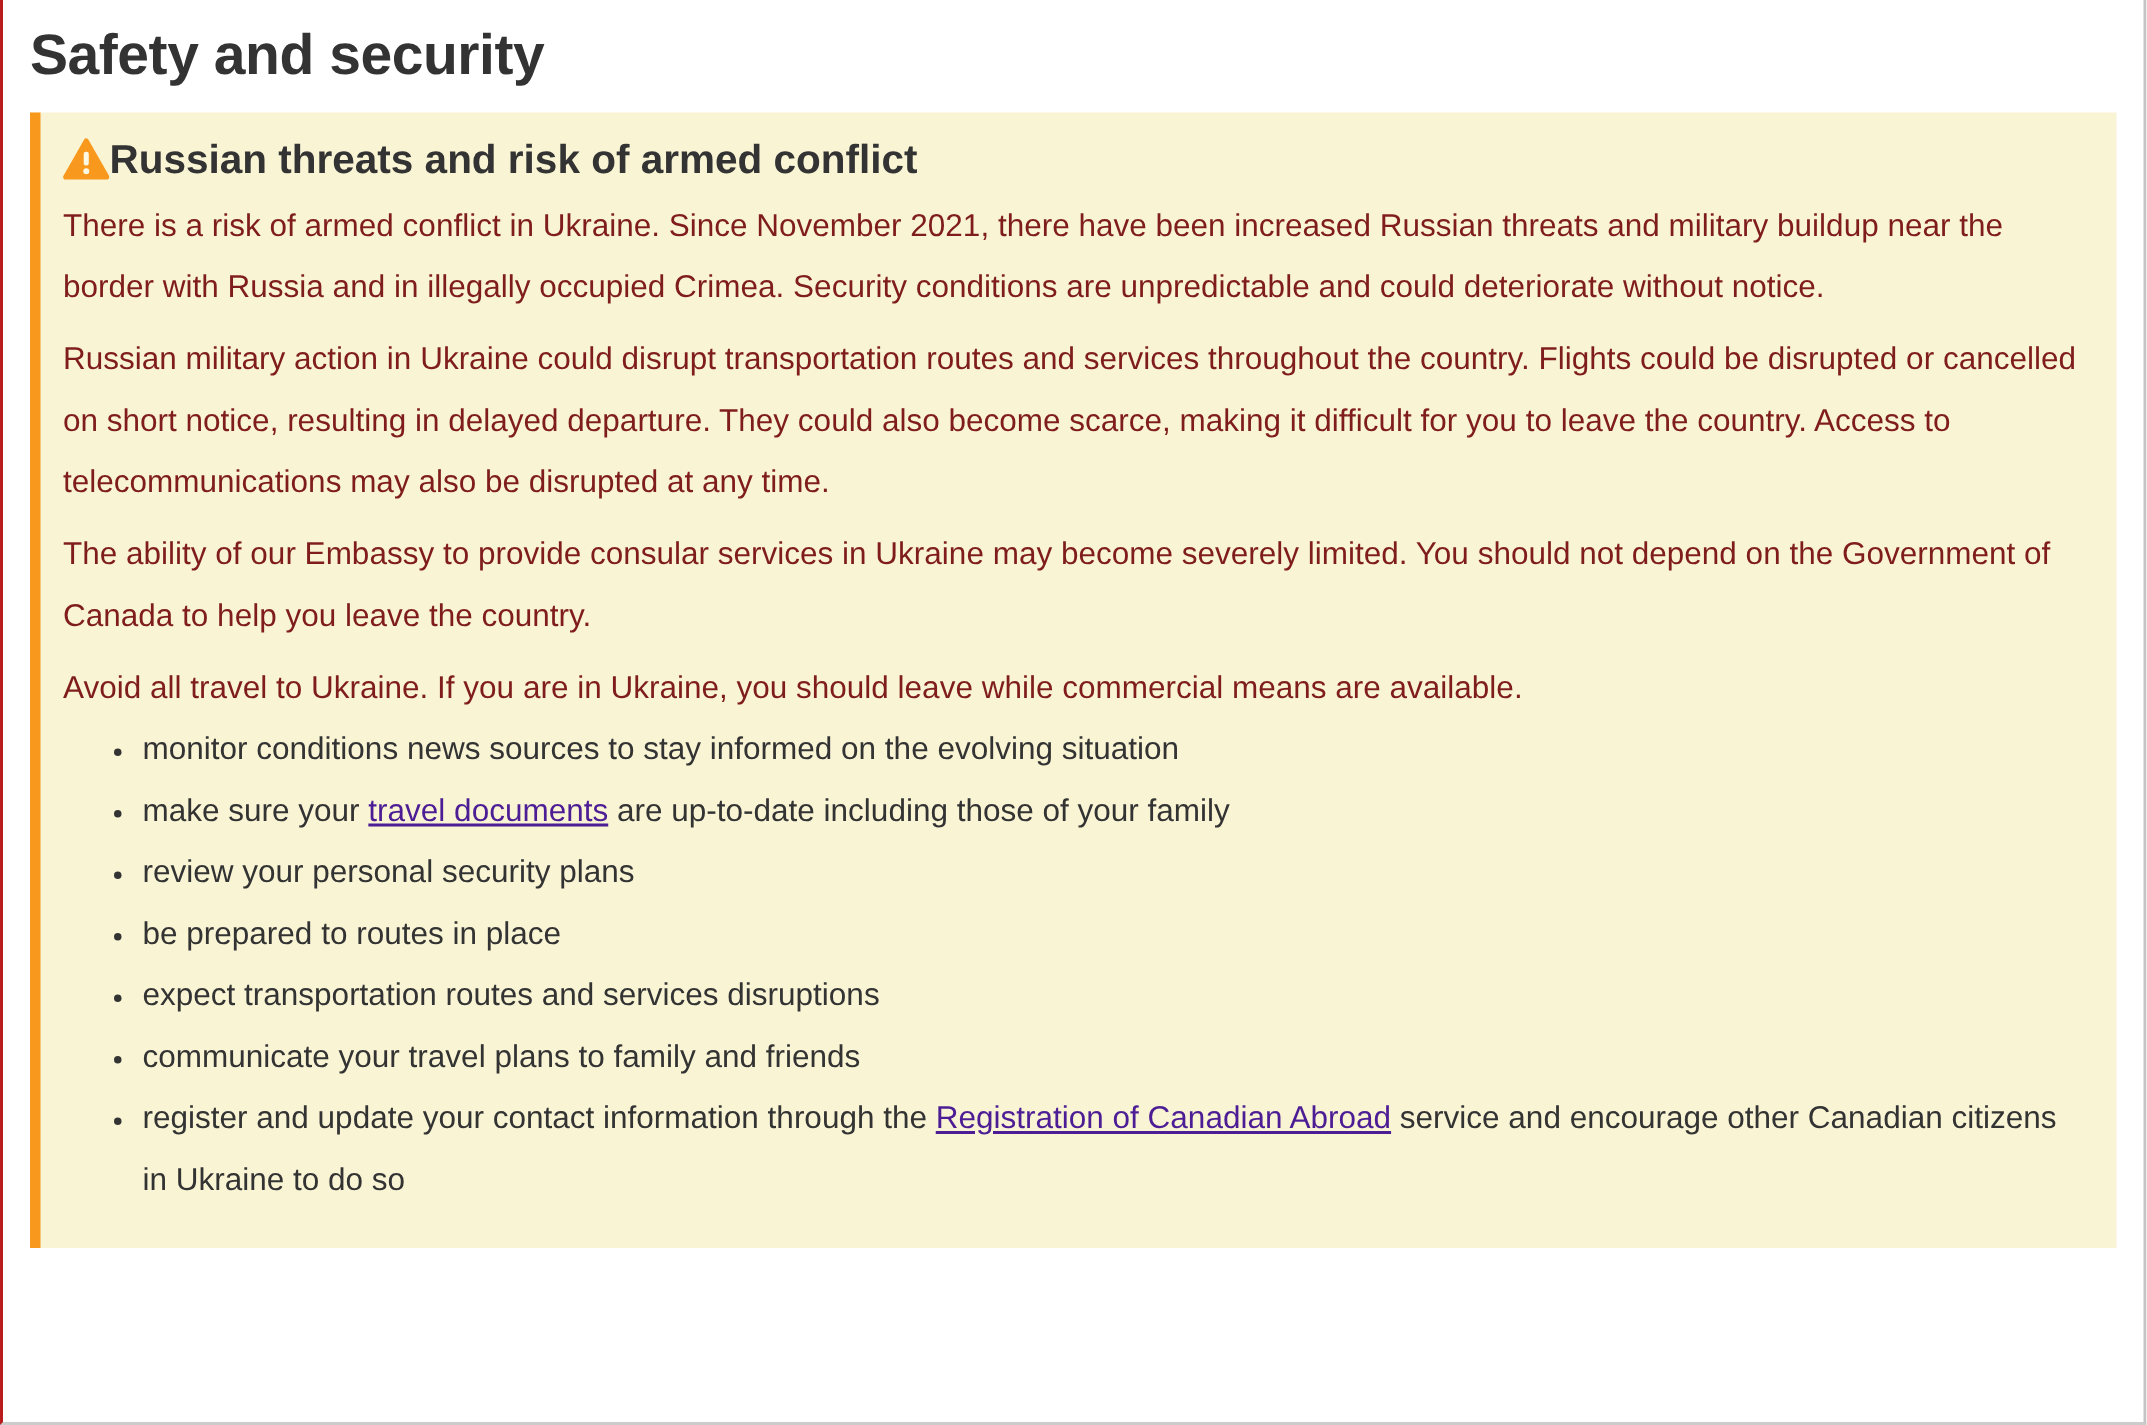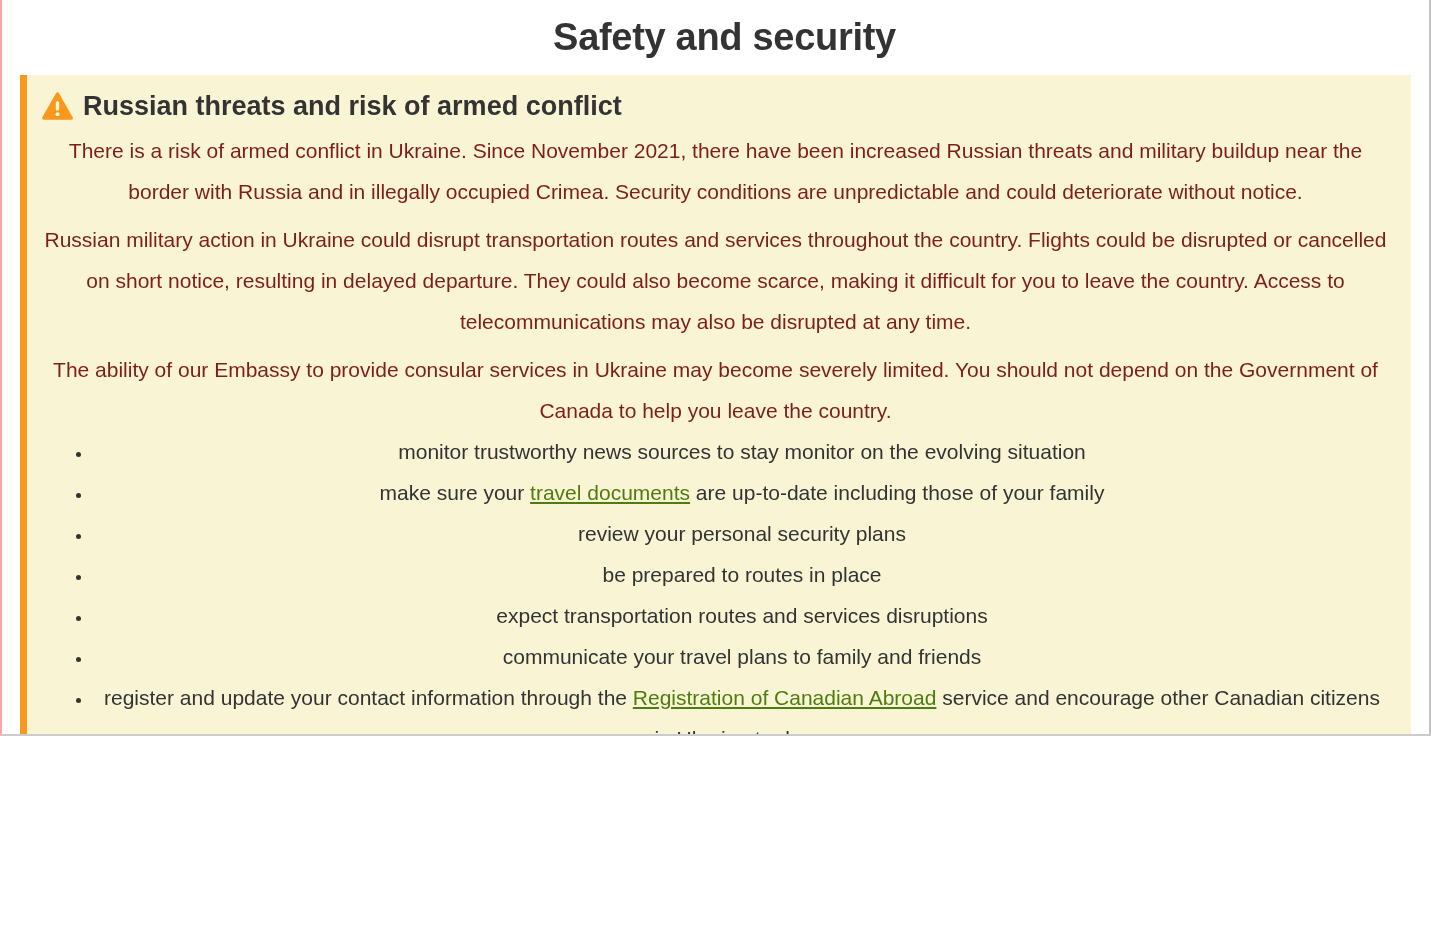--- a/index.html
+++ b/index.html
@@ -5,48 +5,47 @@
   html, body {
     margin: 0;
     padding: 0;
     background: #ffffff;
     font-family: "Liberation Sans", sans-serif;
     color: #333333;
   }
   .page {
     position: relative;
     width: 1431px;
-    height: 736px;
+    height: 950px;
     box-sizing: border-box;
     background: #ffffff;
-    border-left: 2px solid #fca5a5;
+    border-left: 2px solid #b91c1c;
     border-right: 2px solid #c4c4c4;
     border-bottom: 2px solid #cccccc;
     overflow: hidden;
-    text-align: center;
   }
   .page-title {
     margin: 0;
     padding: 16px 0 16px 18px;
     font-size: 38px;
     font-weight: 700;
     color: #333333;
     letter-spacing: -0.3px;
   }
   .alert-box {
     margin: 0 18px 0 18px;
     background: #f9f4d4;
     border-left: 7px solid #f8981d;
     padding: 13px 22px 25px 15px;
     box-sizing: border-box;
   }
   .alert-heading {
     display: flex;
     align-items: center;
-    gap: 10px;
+    gap: 0;
     margin: 2px 0 8px 0;
     font-size: 27px;
     font-weight: 700;
     color: #333333;
     line-height: 1.2;
   }
   .warning-icon {
     flex: 0 0 auto;
     display: inline-flex;
   }
@@ -68,21 +67,21 @@
   }
   .advisory-list li {
     list-style-type: disc;
     padding-left: 2px;
   }
   .advisory-list li::marker {
     color: #333333;
     font-size: 18px;
   }
   a.inline-link {
-    color: #4d7c0f;
+    color: #4c1d95;
     cursor: pointer;
   }
 </style>
 </head>
 <body>
 
 <div class="page">
 
   <h1 class="page-title">Safety and security</h1>
 
@@ -96,24 +95,25 @@
           <circle cx="15.5" cy="22.2" r="2" fill="#fdf8e2"></circle>
         </svg>
       </span>
       <span>Russian threats and risk of armed conflict</span>
     </div>
 
     <div class="alert-body">
       <p>There is a risk of armed conflict in Ukraine. Since November 2021, there have been increased Russian threats and military buildup near the border with Russia and in illegally occupied Crimea. Security conditions are unpredictable and could deteriorate without notice.</p>
       <p>Russian military action in Ukraine could disrupt transportation routes and services throughout the country. Flights could be disrupted or cancelled on short notice, resulting in delayed departure. They could also become scarce, making it difficult for you to leave the country. Access to telecommunications may also be disrupted at any time.</p>
       <p>The ability of our Embassy to provide consular services in Ukraine may become severely limited. You should not depend on the Government of Canada to help you leave the country.</p>
+      <p>Avoid all travel to Ukraine. If you are in Ukraine, you should leave while commercial means are available.</p>
 
       <ul class="advisory-list">
         <li>
-          <span>monitor trustworthy news sources to stay monitor on the evolving situation</span>
+          <span>monitor conditions news sources to stay informed on the evolving situation</span>
         </li>
         <li>
           <span>make sure your </span><a class="inline-link" href="#">travel documents</a><span> are up-to-date including those of your family</span>
         </li>
         <li>
           <span>review your personal security plans</span>
         </li>
         <li>
           <span>be prepared to routes in place</span>
         </li>

